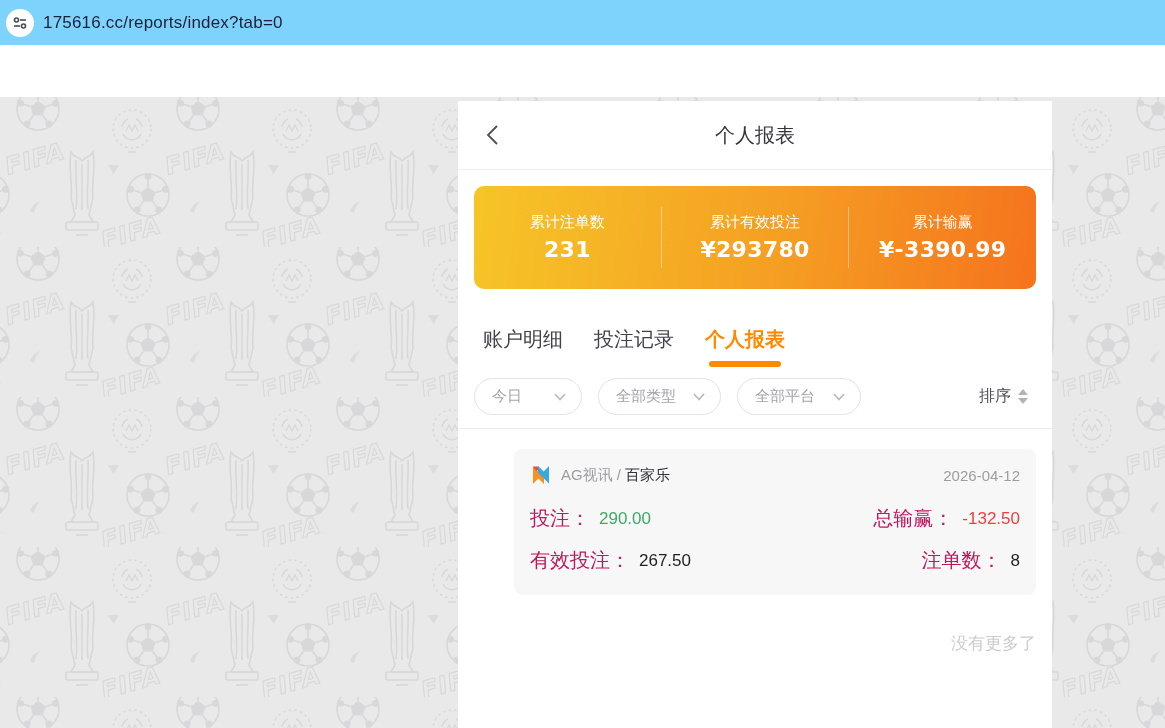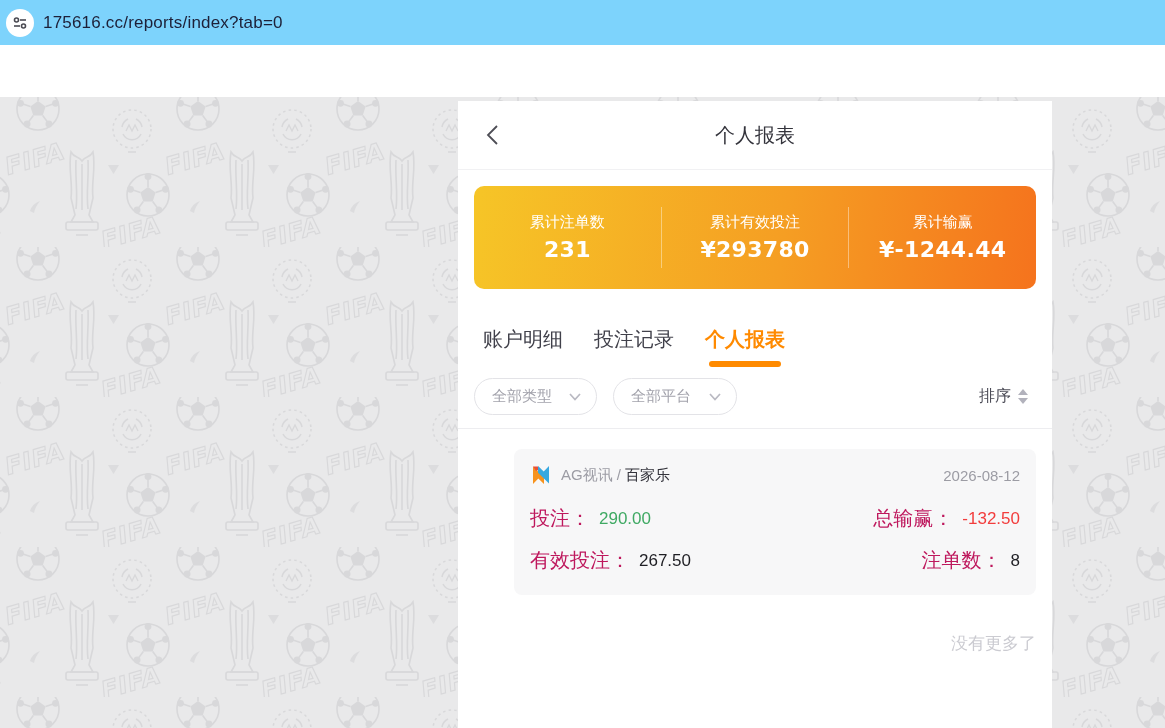--- a/index.html
+++ b/index.html
@@ -158,35 +158,41 @@
       </div>
       <div class="stat-col">
         <div class="stat-inner">
           <div class="stat-label">累计有效投注</div>
           <div class="stat-value">¥293780</div>
         </div>
       </div>
       <div class="stat-col">
         <div class="stat-inner">
           <div class="stat-label">累计输赢</div>
-          <div class="stat-value">¥-1244.44</div>
+          <div class="stat-value">¥-3390.99</div>
         </div>
       </div>
     </div>
 
     <div class="tabs-row">
       <div class="tab">账户明细</div>
       <div class="tab">投注记录</div>
       <div class="tab active">
         <span>个人报表</span>
         <span class="tab-underline"></span>
       </div>
     </div>
 
     <div class="filters-row">
+      <div class="pill pill-1">
+        <span>今日</span>
+        <svg width="12" height="8" viewBox="0 0 12 8">
+          <polyline points="1,1 6,6.5 11,1" fill="none" stroke="#b9b9c2" stroke-width="1.7"></polyline>
+        </svg>
+      </div>
       <div class="pill pill-2">
         <span>全部类型</span>
         <svg width="12" height="8" viewBox="0 0 12 8">
           <polyline points="1,1 6,6.5 11,1" fill="none" stroke="#b9b9c2" stroke-width="1.7"></polyline>
         </svg>
       </div>
       <div class="pill pill-3">
         <span>全部平台</span>
         <svg width="12" height="8" viewBox="0 0 12 8">
           <polyline points="1,1 6,6.5 11,1" fill="none" stroke="#b9b9c2" stroke-width="1.7"></polyline>
@@ -207,21 +213,21 @@
           <div class="rc-left">
             <svg class="ag-icon" viewBox="0 0 22 22">
               <path d="M3,20 L3,2.5 L14,13.2 L14,20 L8.3,14.4 Z" fill="#f7931e"></path>
               <path d="M3,2.5 L8,2.5 L10.5,5 L6,7 Z" fill="#e8503a"></path>
               <path d="M19,2 L19,19.5 L8,8.8 L8,2 L13.7,7.6 Z" fill="#38a9e0"></path>
             </svg>
             <span class="provider">AG视讯 /</span>
             <span class="game">百家乐</span>
           </div>
           <div class="rc-right">
-            <span class="date">2026-08-12</span>
+            <span class="date">2026-04-12</span>
           </div>
         </div>
         <div class="rc-row rc-row2">
           <div class="rc-left">
             <span class="lbl">投注：</span>
             <span class="val val-green">290.00</span>
           </div>
           <div class="rc-right">
             <span class="lbl">总输赢：</span>
             <span class="val val-red">-132.50</span>

